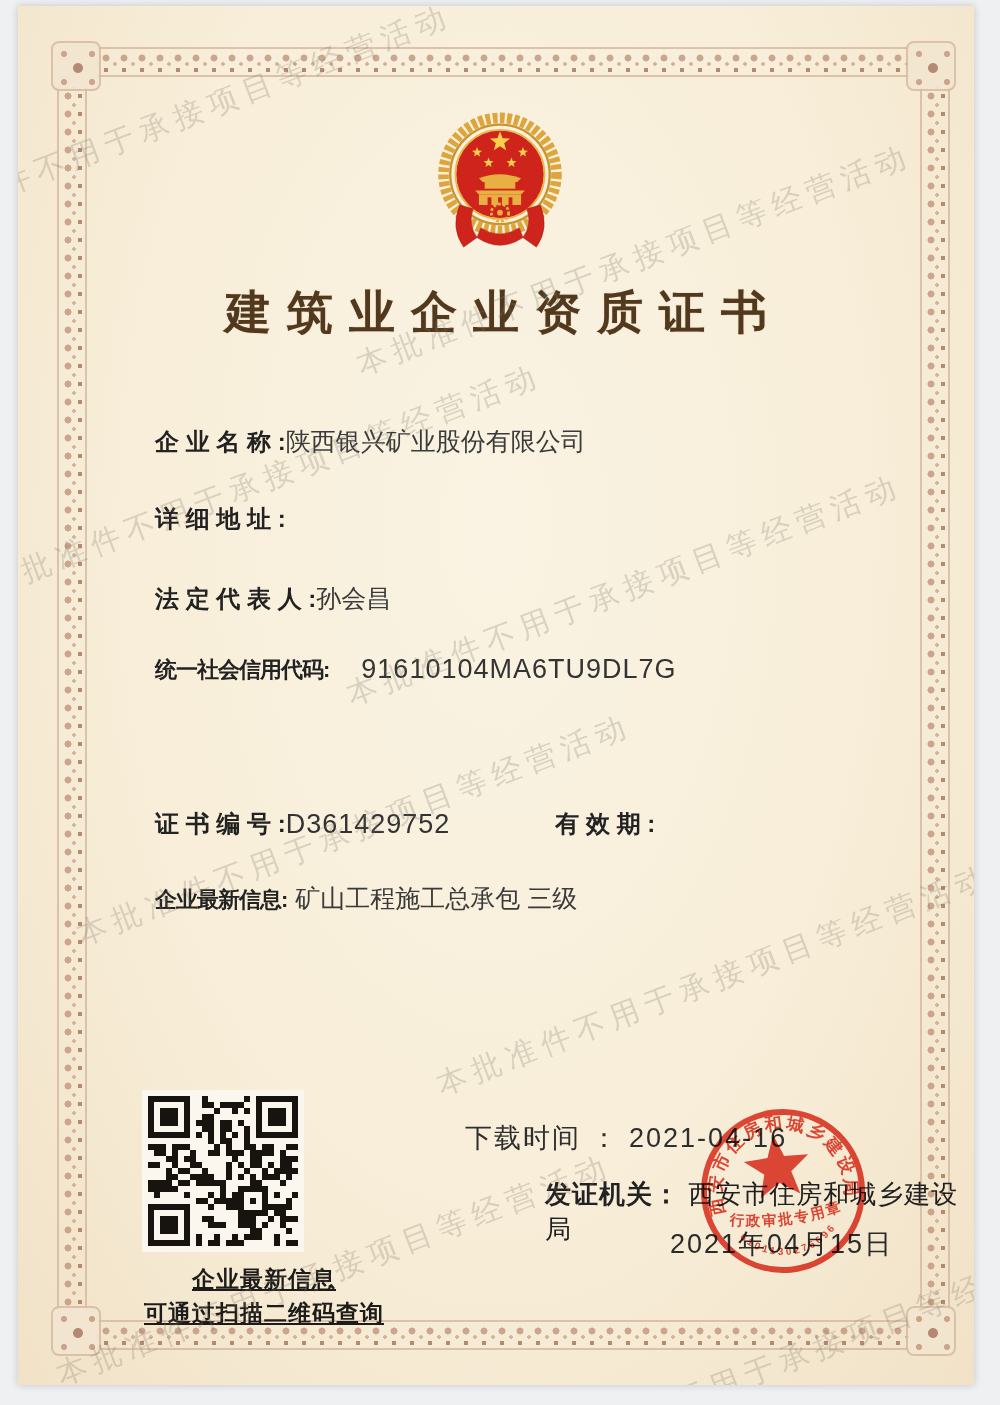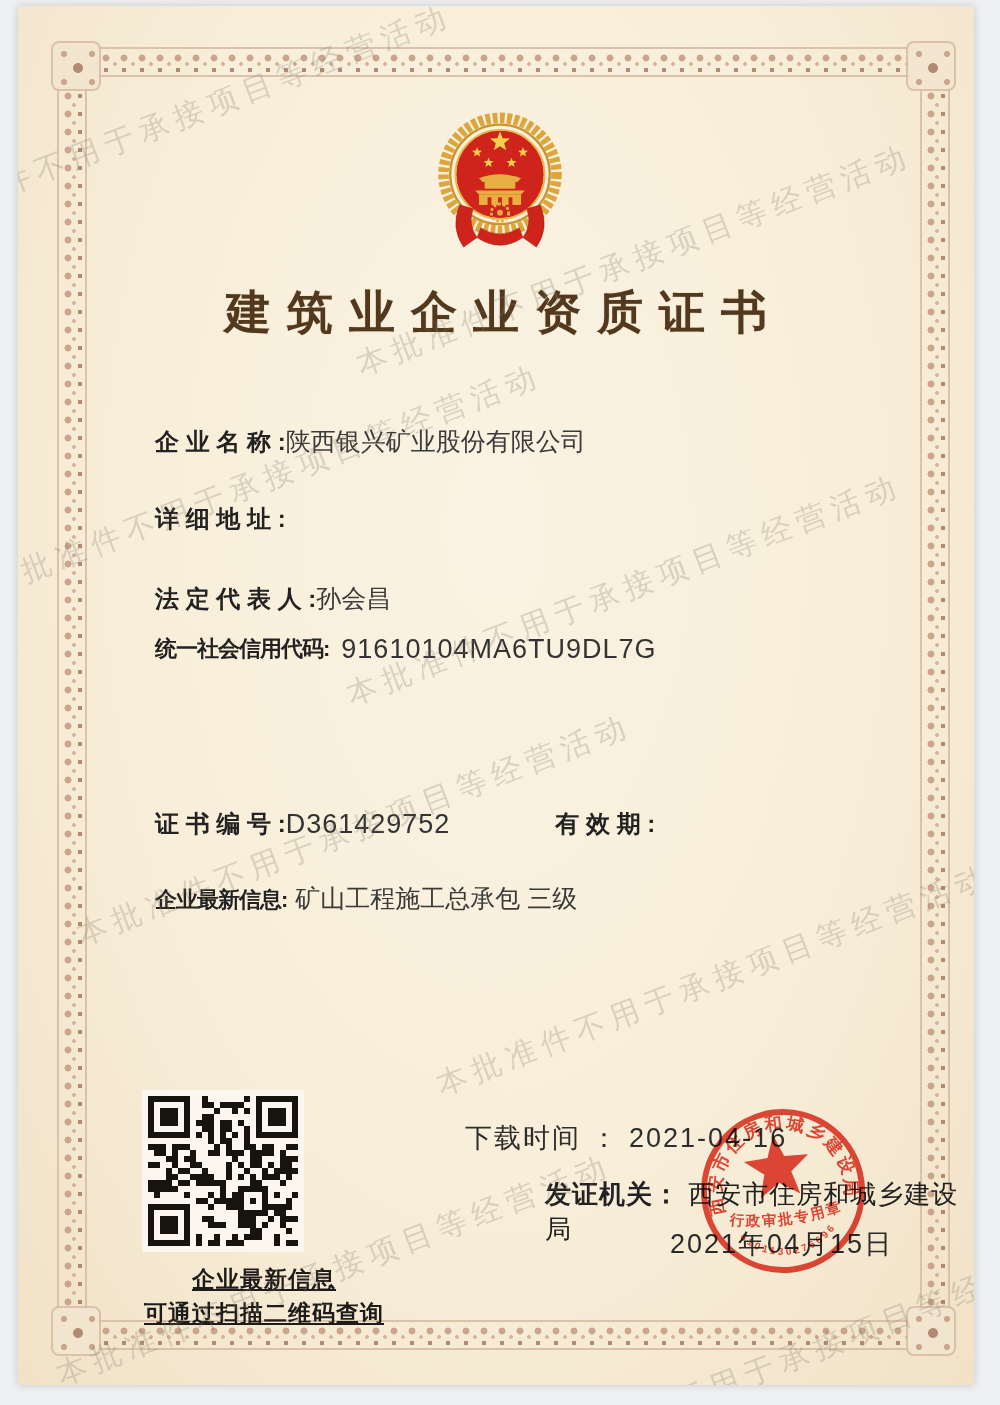--- a/index.html
+++ b/index.html
@@ -69,21 +69,21 @@
     letter-spacing:16px; padding-left:16px;
     color:#52381d; text-shadow:0 0 1px rgba(82,56,29,.4);
   }
   
   .row { position:absolute; left:137px; right:60px; display:flex; align-items:flex-end; z-index:2; }
   .lbl { font-weight:bold; color:#222; font-size:24px; white-space:nowrap; }
   .val { color:#3a3a3a; font-size:25px; white-space:nowrap; }
   .lbl-cond { font-weight:bold; color:#222; font-size:22px; letter-spacing:-1px; white-space:nowrap; }
   .code-val { font-size:27px; color:#333; letter-spacing:1px; font-weight:500; }
   .r-name{top:419px;} .r-addr{top:497px;} .r-legal{top:576px;}
-  .r-credit{top:628px; align-items:flex-start;}
+  .r-credit{top:648px; align-items:center;gap:20px;}
   .r-capital{top:726px;} .r-cert{top:802px;} .r-qual{top:876px;}
   .econ-col{display:flex; flex-direction:column;}
   
   .qr-wrap { position:absolute; left:124px; top:1084px; width:162px; height:162px; background:#fbf7ee; z-index:2; }
   .qr-wrap svg{ position:absolute; left:6px; top:6px; }
   .qr-captions { position:absolute; left:76px; top:1256px; width:340px; text-align:center; z-index:2; }
   .qr-captions div { font-weight:bold; color:#1e1c1a; font-size:23px; line-height:34px; letter-spacing:1px;text-decoration:underline; }
   .dl-line   { position:absolute; left:447px; top:1114px; z-index:2; font-size:27px; color:#2e2e2e; letter-spacing:2px; }
   .iss-line  { position:absolute; left:527px; top:1171px; z-index:2; font-size:26px; color:#1f1f1f; letter-spacing:1px; }
   .iss-line .lbl{ font-size:26px; }

